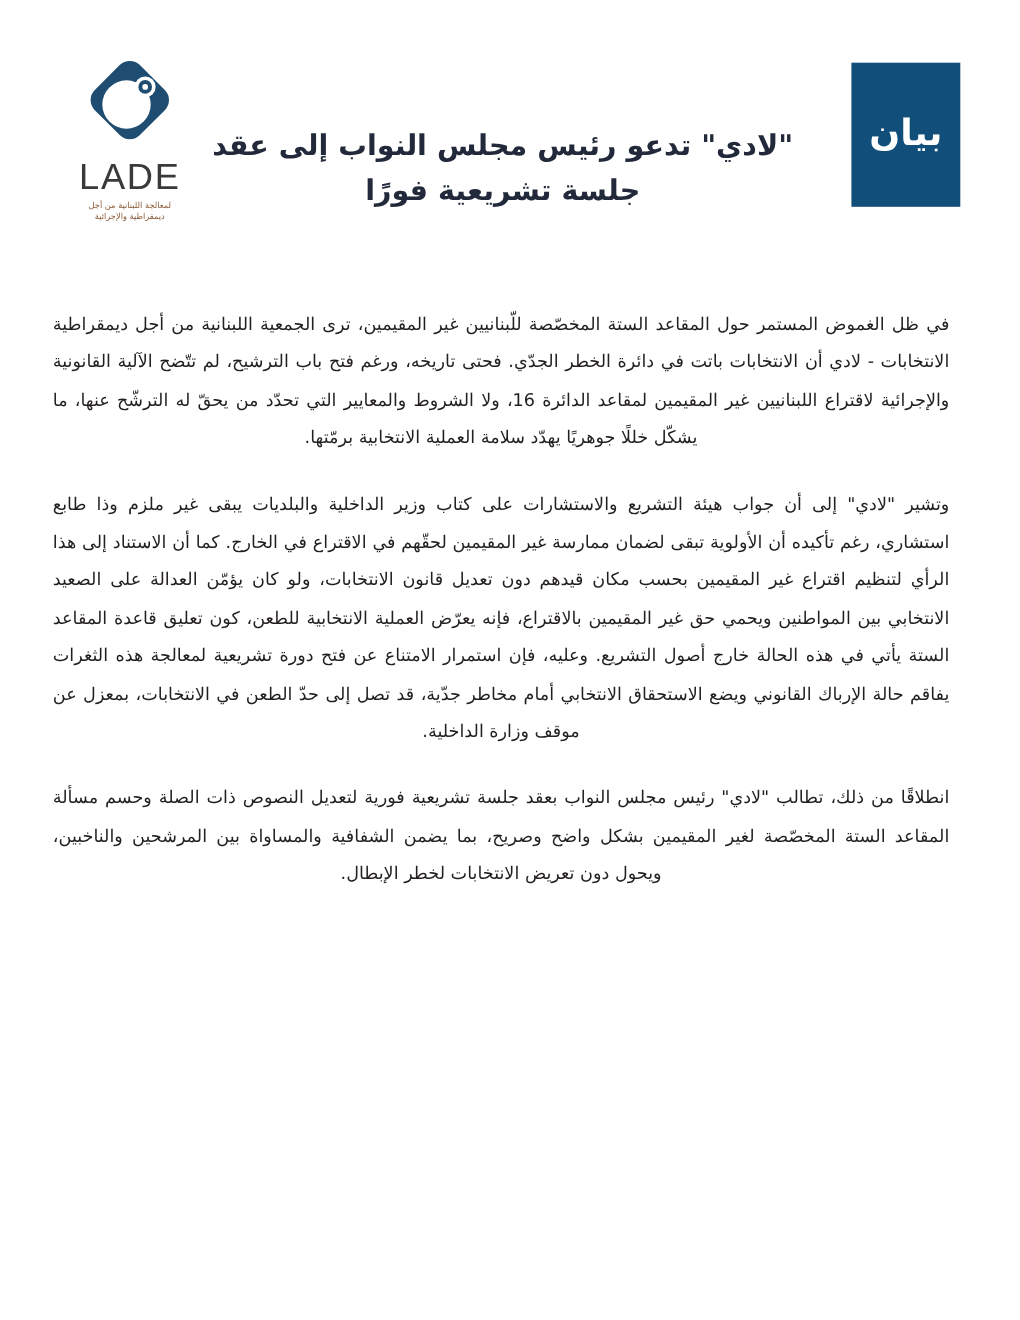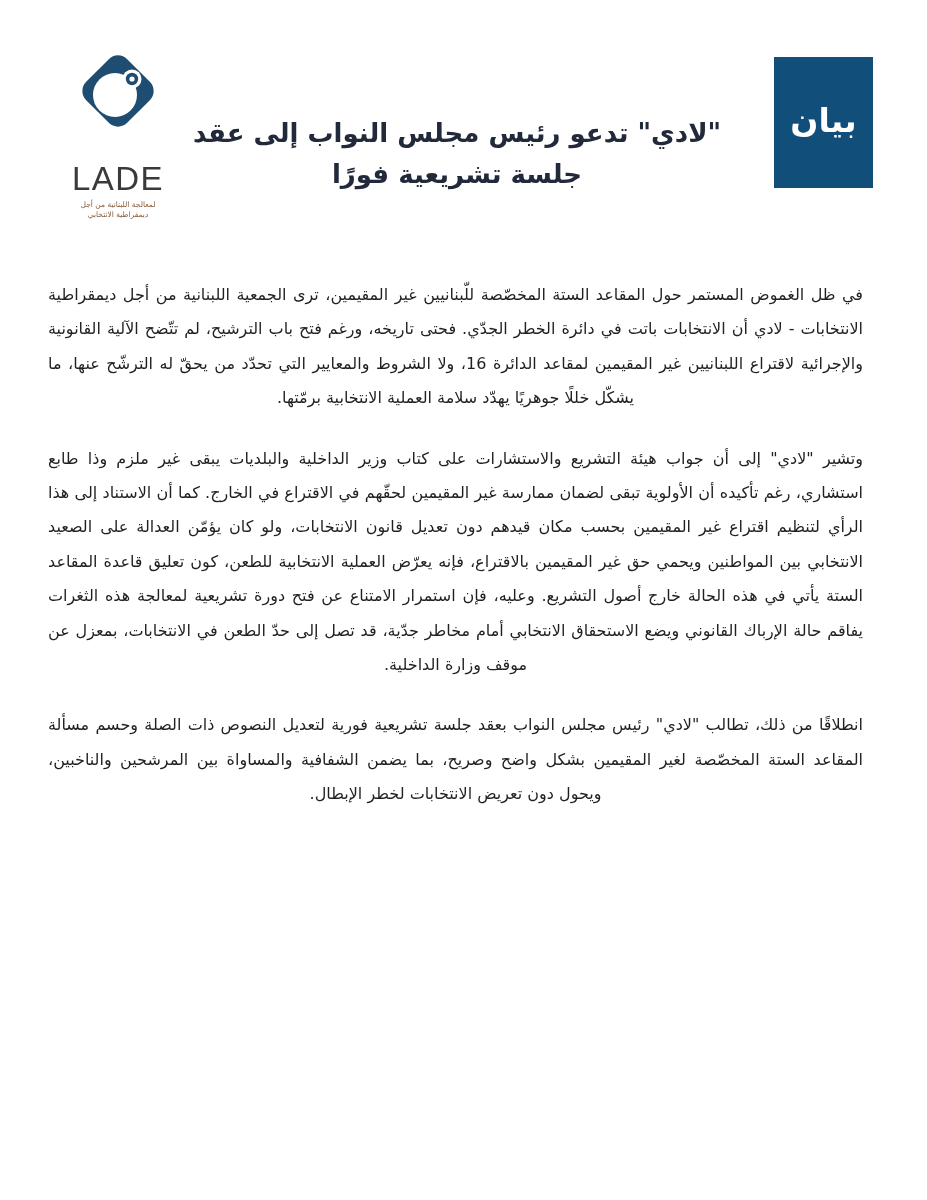--- a/index.html
+++ b/index.html
@@ -41,21 +41,21 @@
   }
 
   .logo-mark {
     width: 86px;
     height: 86px;
     margin: 0 auto;
     position: relative;
   }
 
   .logo-wordmark {
-    margin-top: 28px;
+    margin-top: 10px;
     font-family: "Liberation Sans", sans-serif;
     font-size: 33px;
     letter-spacing: 1.5px;
     font-weight: 400;
     color: #3a3a3c;
     line-height: 1;
   }
 
   .logo-sub {
     margin-top: 5px;
@@ -139,21 +139,21 @@
           </g>
           <circle cx="40" cy="47" r="22" fill="#ffffff"></circle>
           <circle cx="57" cy="31" r="9.5" fill="#ffffff"></circle>
           <circle cx="57" cy="31" r="6.2" fill="#1f4d72"></circle>
           <circle cx="57" cy="31" r="2.6" fill="#ffffff"></circle>
         </svg>
       </div>
       <div class="logo-wordmark">LADE</div>
       <div class="logo-sub">
         <div>لمعالجة اللبنانية من أجل</div>
-        <div>ديمقراطية الانتخابي</div>
+        <div>ديمقراطية والإجرائية</div>
       </div>
     </div>
 
     <h1 class="title">"لادي" تدعو رئيس مجلس النواب إلى عقد جلسة تشريعية فورًا</h1>
 
     <div class="badge">
       <span class="badge-label">بيان</span>
     </div>
 
   </div>

